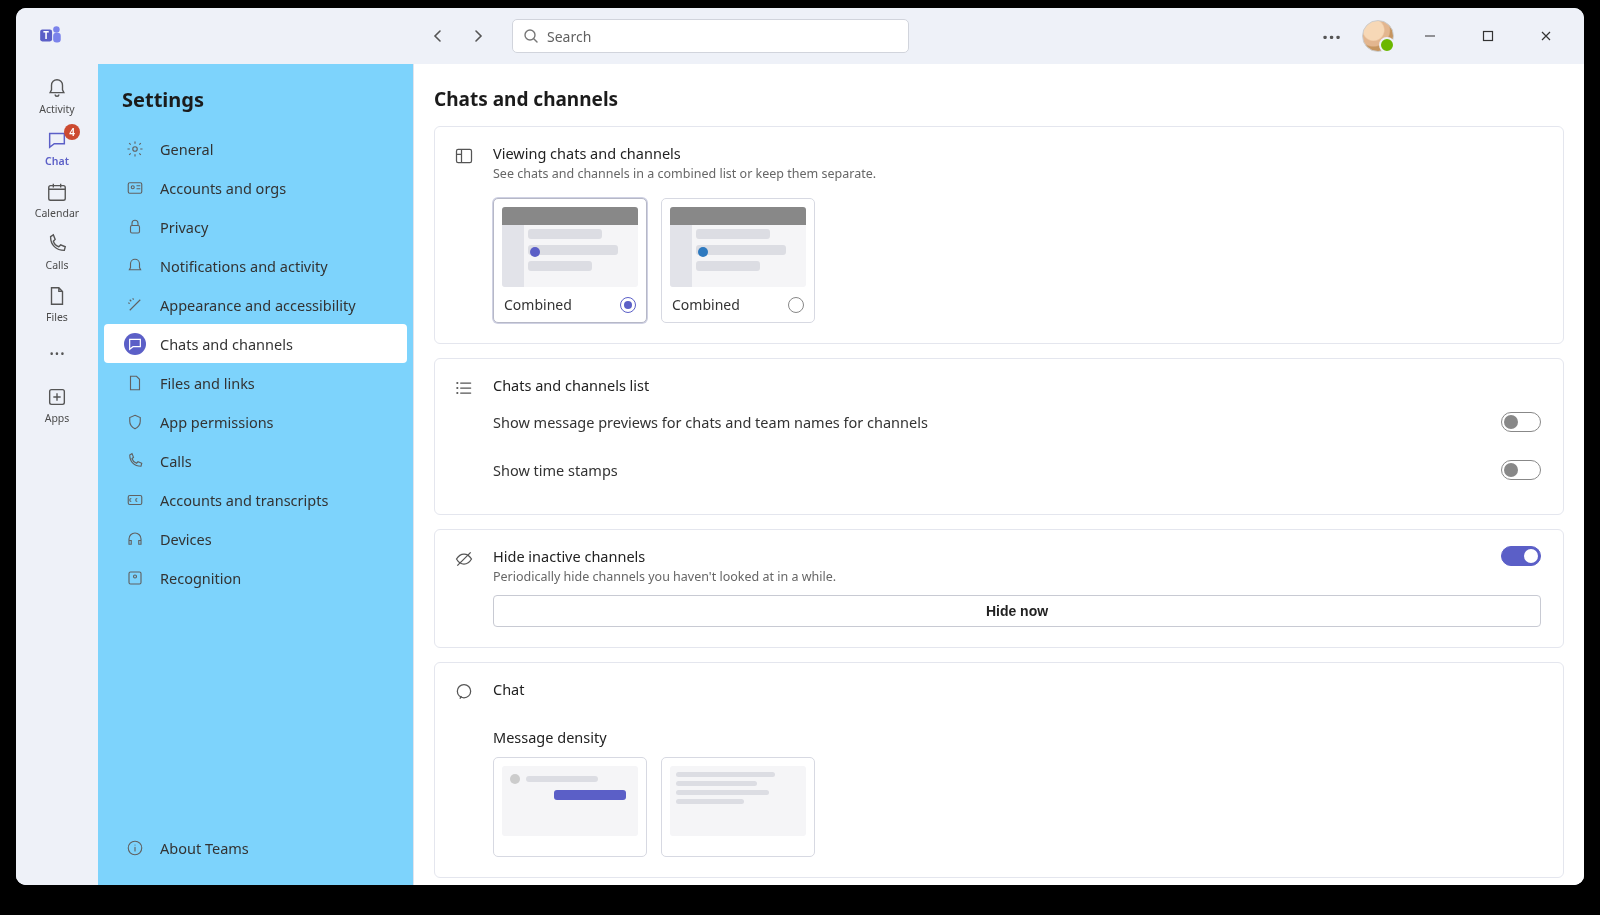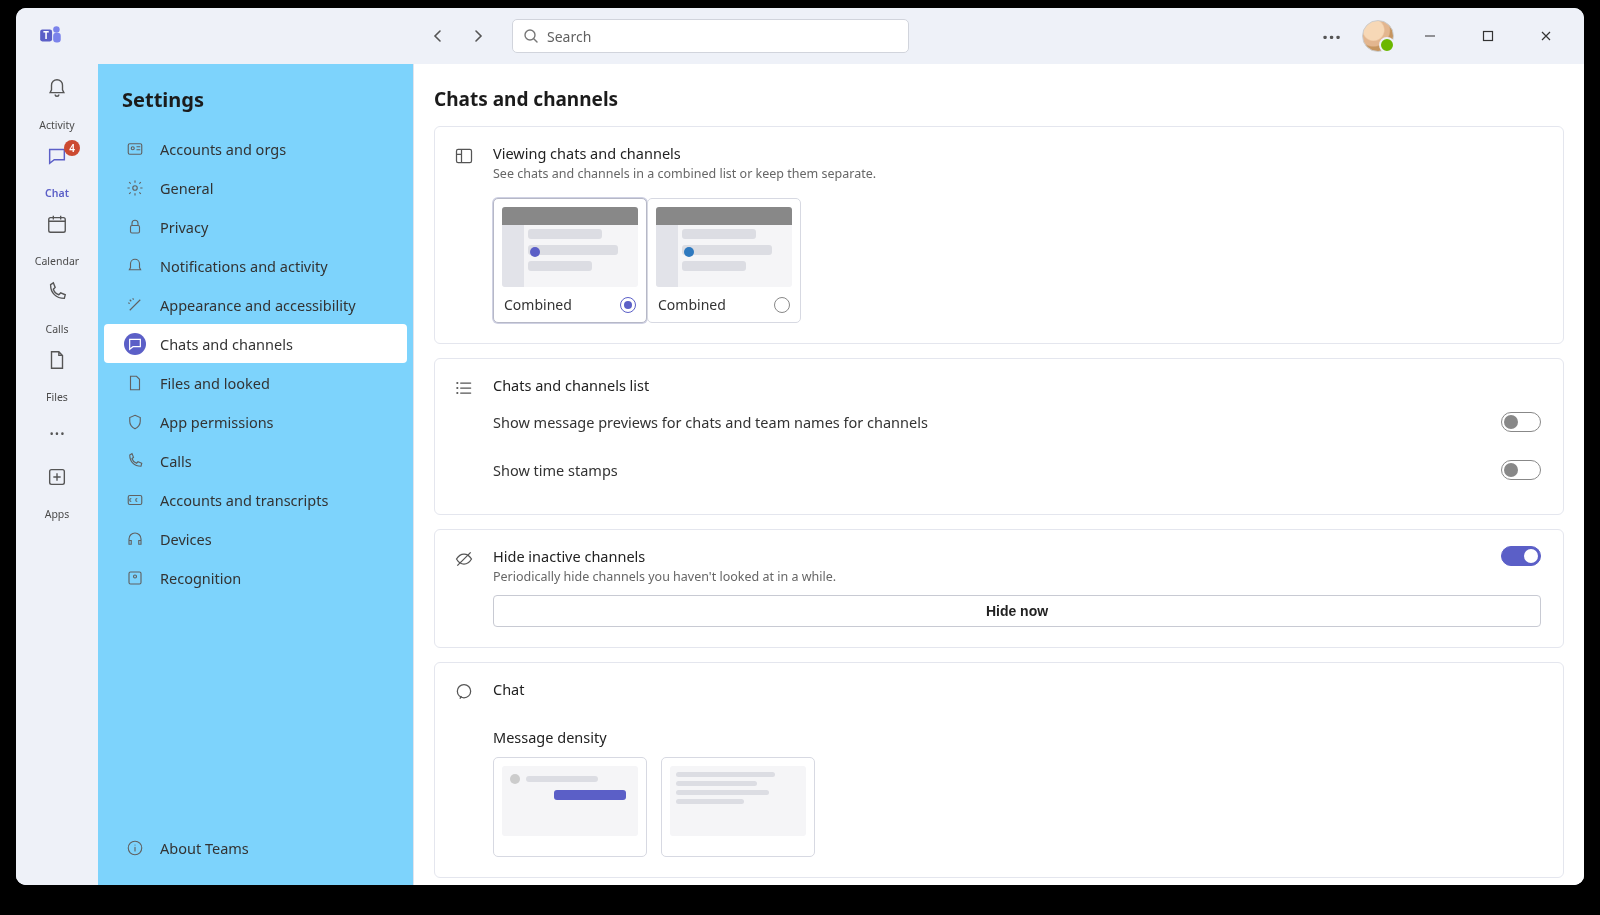--- a/index.html
+++ b/index.html
@@ -61,21 +61,21 @@
     flex:1; display:flex; overflow:hidden; background:#eef1f8;
   }
   
   .rail {
     width:82px; background:#eef1f8; display:flex; flex-direction:column; align-items:center;
     padding-top:6px; gap:2px;
   }
   .rail-item {
     width:66px; padding:6px 0 4px 0;
     display:flex;flex-direction:column;align-items:center;justify-content:space-between;
-    color:#4b4b4b; font-size:10.5px; border-radius:4px; cursor:pointer; gap:18px;
+    color:#4b4b4b; font-size:10.5px; border-radius:4px; cursor:pointer; gap:2px;
     position:relative;
   }
   .rail-item .ricon{ width:24px;height:24px; display:flex;align-items:center;justify-content:center; }
   .rail-item.active{ color:#5b5fc7; font-weight:600; }
   .rail-item.active .ricon svg path, .rail-item.active .ricon svg circle, .rail-item.active .ricon svg rect { stroke:#5b5fc7; }
   .rail .dots{ font-size:20px; color:#555; padding:10px; cursor:pointer;}
   .badge {
     position:absolute; top:2px; right:10px; min-width:16px; height:16px; border-radius:8px;
     background:#cc4a31; color:#fff; font-size:10px; font-weight:600;
     display:flex;align-items:center;justify-content:center; padding:0 4px;
@@ -106,21 +106,21 @@
   .page-title { font-size:19px; font-weight:700; color:#1b1b1b; padding:2px 0 14px 0; }
   .card {
     border:1px solid #e4e6ee; border-radius:6px; padding:16px 22px 20px 16px;
     margin-bottom:14px; display:flex; flex-direction:column;
   }
   .card-row { display:flex; gap:16px; }
   .card-icon { width:26px; display:flex; justify-content:center; padding-top:3px; color:#555; flex-shrink:0; }
   .card-body { flex:1; display:flex; flex-direction:column; }
   .card-title { font-size:14.5px; color:#222; font-weight:400; }
   .card-desc { font-size:12.5px; color:#666; margin-top:2px; }
-  .option-row { display:flex; margin-top:16px;text-align:right; }
+  .option-row { display:flex; gap:14px; margin-top:16px;text-align:right; }
   .option {
     width:154px; border:1px solid #d7d9e2; border-radius:5px; padding:8px;
     display:flex; flex-direction:column; gap:8px; cursor:pointer; background:#fff;
   }
   .option.selected{ border-color:#b6b8c7; box-shadow:0 0 0 1px #cfd1e3;}
   .preview {
     width:100%; height:80px; background:#f5f5f7; border-radius:3px; overflow:hidden; position:relative;
   }
   .preview .ptop{height:18px;background:#888;}
   .preview .pside{position:absolute;left:0;top:18px;bottom:0;width:22px;background:#e2e3e9;}
@@ -264,39 +264,39 @@
         <span>Apps</span>
       </div>
     </div>
 
     <div class="nav">
       <div class="nav-title">Settings</div>
       <div class="nav-list">
         <div class="nav-item">
           <div class="nicon">
               <svg width="18" height="18" viewBox="0 0 24 24" fill="none">
+                <circle cx="12" cy="12" r="3" stroke="#616161" stroke-width="1.5"></circle>
+                <path d="M12 2v3m0 14v3M4.2 4.2l2.1 2.1m11.4 11.4 2.1 2.1M2 12h3m14 0h3M4.2 19.8l2.1-2.1m11.4-11.4 2.1-2.1" stroke="#616161" stroke-width="1.5"></path>
+              </svg>
+            </div>
+          <span>General</span>
+        </div>
+        <div class="nav-item">
+          <div class="nicon">
+              <svg width="18" height="18" viewBox="0 0 24 24" fill="none">
                 <rect x="3" y="5" width="18" height="14" rx="2" stroke="#616161" stroke-width="1.5"></rect>
                 <circle cx="9" cy="11" r="2" stroke="#616161" stroke-width="1.5"></circle>
                 <path d="M14 9h5M14 13h5" stroke="#616161" stroke-width="1.5"></path>
               </svg>
             </div>
           <span>Accounts and orgs</span>
         </div>
         <div class="nav-item">
           <div class="nicon">
               <svg width="18" height="18" viewBox="0 0 24 24" fill="none">
-                <circle cx="12" cy="12" r="3" stroke="#616161" stroke-width="1.5"></circle>
-                <path d="M12 2v3m0 14v3M4.2 4.2l2.1 2.1m11.4 11.4 2.1 2.1M2 12h3m14 0h3M4.2 19.8l2.1-2.1m11.4-11.4 2.1-2.1" stroke="#616161" stroke-width="1.5"></path>
-              </svg>
-            </div>
-          <span>General</span>
-        </div>
-        <div class="nav-item">
-          <div class="nicon">
-              <svg width="18" height="18" viewBox="0 0 24 24" fill="none">
                 <rect x="6" y="10" width="12" height="10" rx="2" stroke="#616161" stroke-width="1.5"></rect>
                 <path d="M8 10V7a4 4 0 0 1 8 0v3" stroke="#616161" stroke-width="1.5"></path>
               </svg>
             </div>
           <span>Privacy</span>
         </div>
         <div class="nav-item">
           <div class="nicon">
               <svg width="18" height="18" viewBox="0 0 24 24" fill="none">
                 <path d="M6 9a6 6 0 0 1 12 0v5l1.5 3h-15L6 14z" stroke="#616161" stroke-width="1.5"></path>
@@ -319,21 +319,21 @@
               </svg>
             </div>
           <span>Chats and channels</span>
         </div>
         <div class="nav-item">
           <div class="nicon">
               <svg width="18" height="18" viewBox="0 0 24 24" fill="none">
                 <path d="M6 3h8l4 4v14H6z" stroke="#616161" stroke-width="1.5"></path>
               </svg>
             </div>
-          <span>Files and looked</span>
+          <span>Files and links</span>
         </div>
         <div class="nav-item">
           <div class="nicon">
               <svg width="18" height="18" viewBox="0 0 24 24" fill="none">
                 <path d="M12 3l7 3v5c0 5-3 8-7 10-4-2-7-5-7-10V6z" stroke="#616161" stroke-width="1.5"></path>
               </svg>
             </div>
           <span>App permissions</span>
         </div>
         <div class="nav-item">

